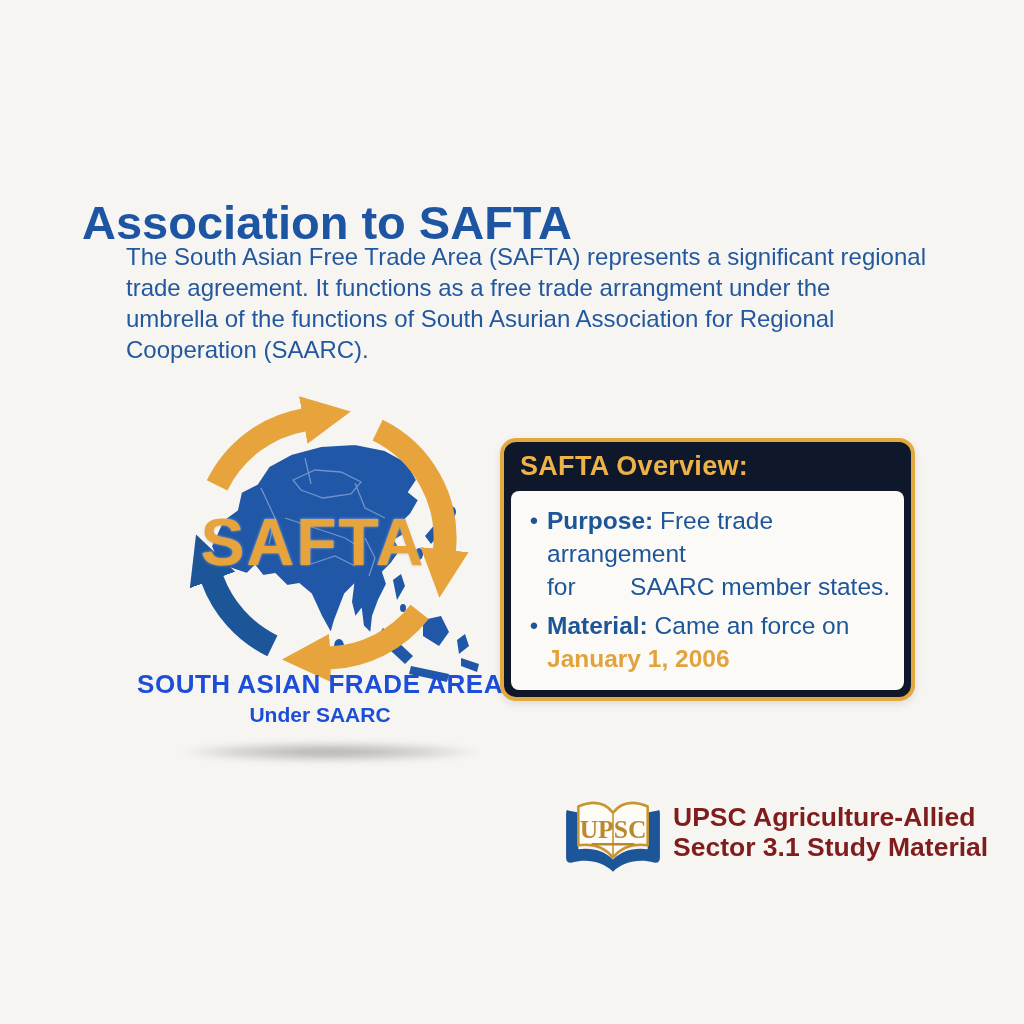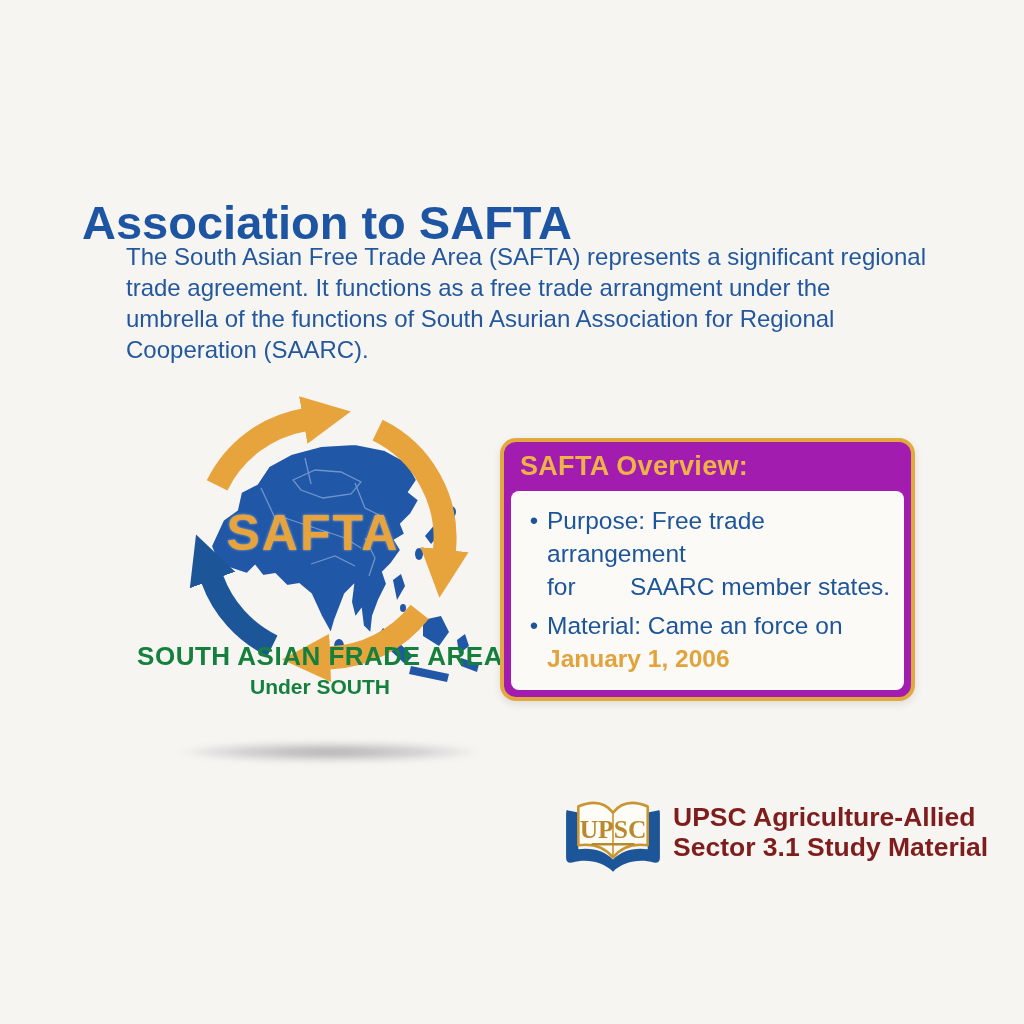--- a/index.html
+++ b/index.html
@@ -13,50 +13,50 @@
   .title{
     left:82px;top:164px;width:860px;
     font-size:47px;font-weight:700;color:#1e55a3;letter-spacing:0px;
   }
   .intro{left:83px;top:241px;width:840px;color:#23589e;font-size:24px;line-height:31px;font-weight:500;margin-left:43px;}
   
   .logo-wrap{left:165px;top:388px;width:320px;height:300px;}
   .logo-wrap svg{position:absolute;left:0;top:0;}
   .wordmark{
     position:absolute;left:0;top:116px;width:296px;text-align:center;
-    font-size:50px;font-weight:700;color:#e7a43c;letter-spacing:2px;
+    font-size:66px;font-weight:700;color:#e7a43c;letter-spacing:2px;
     text-shadow:0 0 3px rgba(255,255,255,.55), 0 1px 2px rgba(30,60,110,.25);
   }
-  .logo-caption{left:120px;top:641px;width:400px;text-align:center;color:#15803d;}
+  .logo-caption{left:120px;top:669px;width:400px;text-align:center;color:#1d4ed8;}
   .logo-caption .l1{font-size:26px;font-weight:700;letter-spacing:.5px;}
   .logo-caption .l2{font-size:21px;font-weight:700;margin-top:3px;}
   .logo-shadow{
     left:178px;top:742px;width:304px;height:20px;border-radius:50%;
     background:radial-gradient(ellipse at center, rgba(60,60,60,.38) 0%, rgba(60,60,60,.18) 45%, rgba(60,60,60,0) 72%);
     filter:blur(3px);
   }
   
   .card{
     left:500px;top:438px;width:415px;box-sizing:border-box;
-    background:#a21caf;border:4px solid #e2a93e;border-radius:16px;
+    background:#0f172a;border:4px solid #e2a93e;border-radius:16px;
     box-shadow:0 3px 8px rgba(0,0,0,.10);
   }
   .card-header{
     padding:9px 16px 9px 16px;
     font-size:27px;font-weight:700;color:#eeb347;letter-spacing:.3px;
   }
   .card-body{
     background:#fbfaf7;border-radius:8px;margin:0 7px 7px 7px;
     padding:13px 12px 15px 10px;
   }
   .bullet-row{display:flex;align-items:flex-start;color:#1d5599;font-size:24.5px;line-height:33px;}
   .bullet-row + .bullet-row{margin-top:6px;}
   .bullet-dot{width:26px;text-align:center;flex:0 0 26px;font-size:24px;}
   .bullet-content{white-space:pre-wrap;}
-  .bullet-label{font-weight:400;margin-top:41px;}
+  .bullet-label{font-weight:700;margin-top:41px;}
   .bullet-highlight{font-weight:700;color:#e2a33c;}
   
   .footer-logo{left:562px;top:790px;width:102px;height:88px;text-align:center;}
   .footer-text{left:673px;top:802px;width:330px;color:#7f1d1d;font-size:26.5px;line-height:30px;font-weight:700;}
 </style>
 </head>
 <body>
 
 <h1 class="abs title">Association to SAFTA</h1>
 
@@ -111,21 +111,21 @@
       <path d="M 212.6,42.1 A 120,120 0 0 1 279.4,162.6" stroke="#e7a43c" stroke-width="23" marker-end="url(#ahGold)"></path>
       <path d="M 254.6,223.9 A 120,120 0 0 1 164.2,269.9" stroke="#e7a43c" stroke-width="23" marker-end="url(#ahGold)"></path>
       <path d="M 107.4,257.9 A 120,120 0 0 1 47.2,191.0" stroke="#1d5599" stroke-width="23" marker-end="url(#ahBlue)"></path>
     </g>
   </svg>
   <div class="wordmark">SAFTA</div>
 </div>
 
 <div class="abs logo-caption">
   <div class="l1">SOUTH ASIAN FRADE AREA</div>
-  <div class="l2">Under SOUTH</div>
+  <div class="l2">Under SAARC</div>
 </div>
 
 <div class="abs logo-shadow"></div>
 
 <div class="abs card">
   <div class="card-header">SAFTA Overview:</div>
   <div class="card-body">
     <div class="bullet-row">
       <span class="bullet-dot">•</span>
       <span class="bullet-content"><span class="bullet-label">Purpose:</span><span> Free trade arrangement

